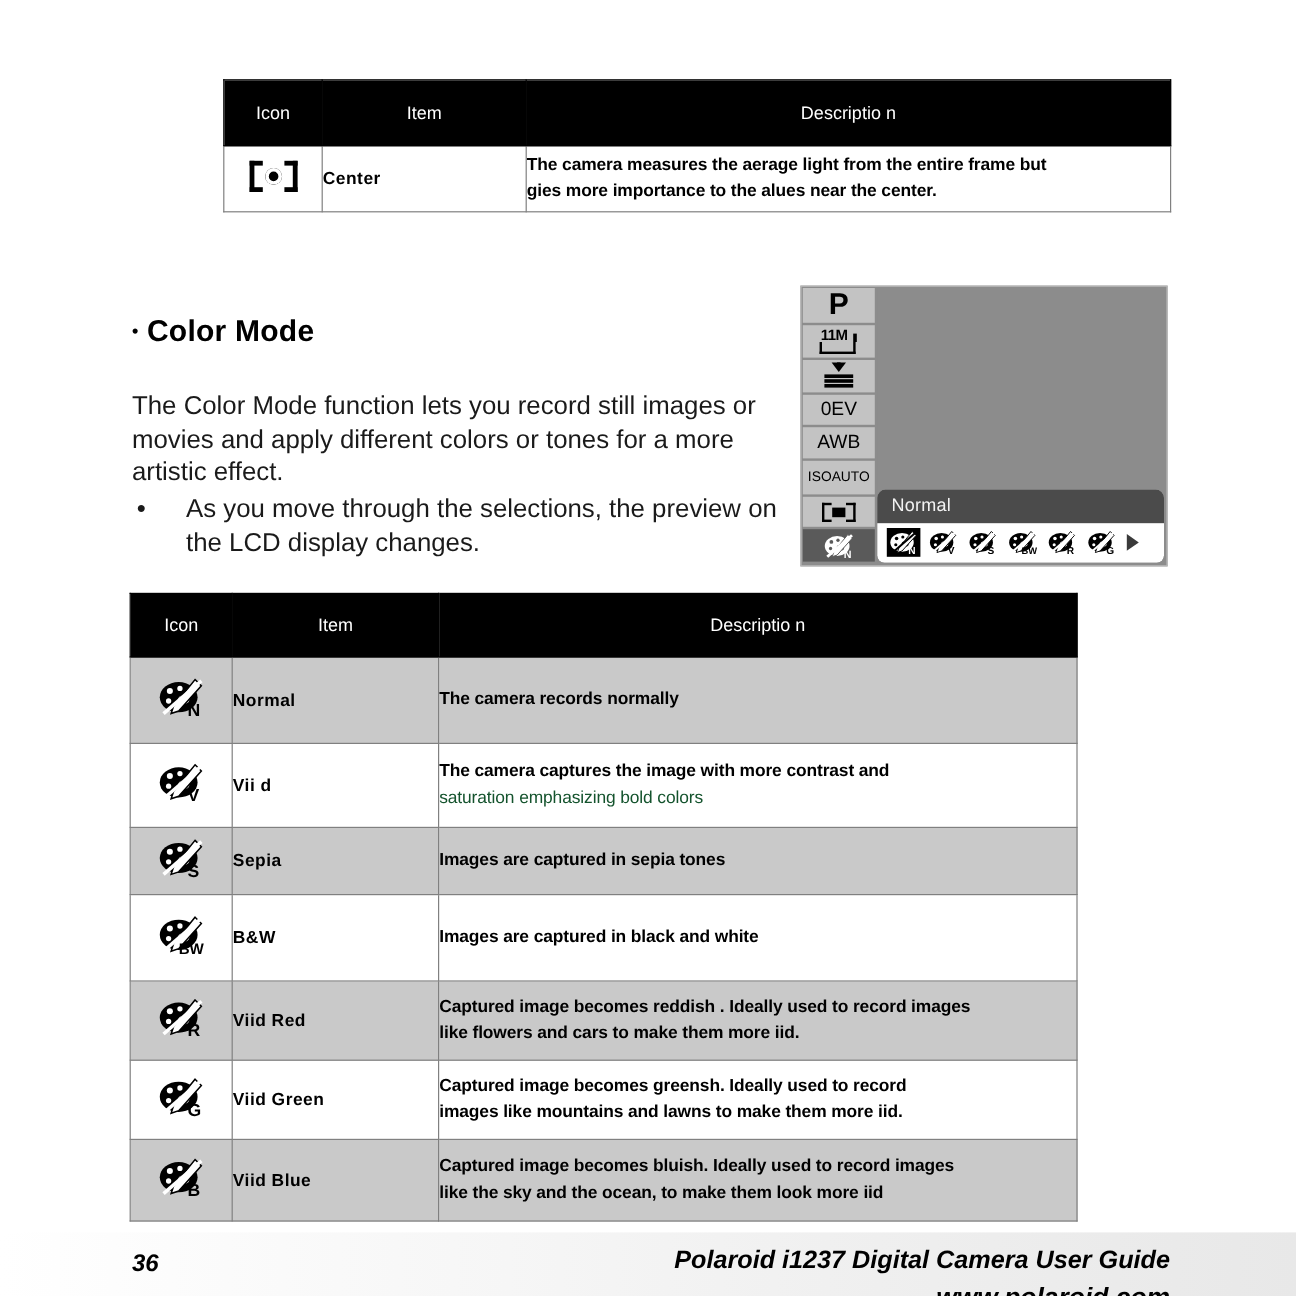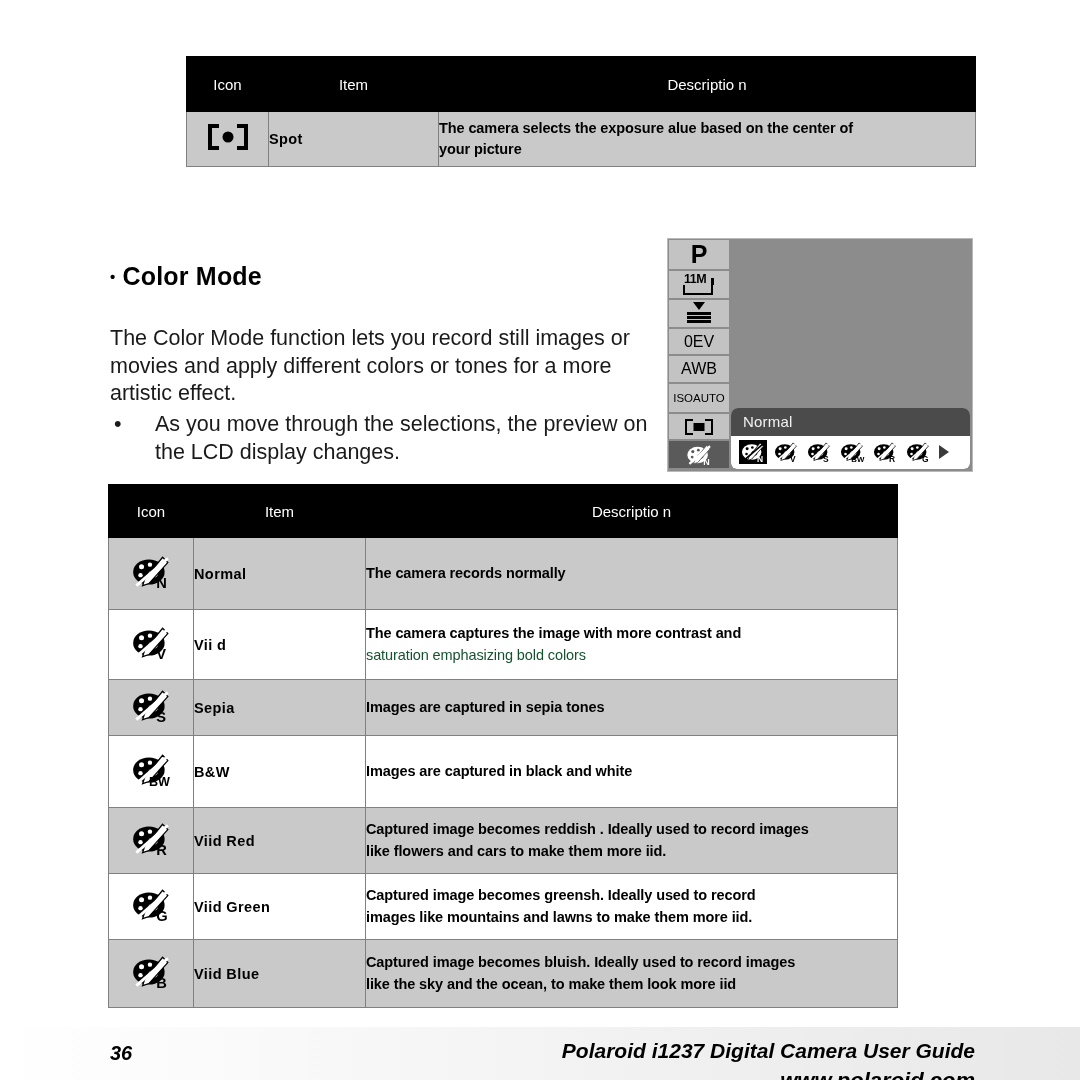--- a/index.html
+++ b/index.html
@@ -6,21 +6,21 @@
   body{
     width:1080px;height:1080px;
     background:#ffffff;
     font-family:"Liberation Sans", sans-serif;
     position:relative;
     overflow:hidden;
     -webkit-font-smoothing:antialiased;
   }
 
   
-  .tbl{position:absolute;border-collapse:collapse;table-layout:fixed;}
+  .tbl{position:absolute;border-collapse:collapse;table-layout:fixed;margin-top:10px;}
   .tbl th,.tbl td{border:1px solid #808080;vertical-align:middle;padding:0;}
   .tbl thead th{
     background:#000000;color:#ffffff;font-weight:400;
     font-size:15px;text-align:center;border:1px solid #000000;
   }
   .row-grey{background:#c9c9c9;}
   .row-white{background:#ffffff;}
 
   .cell-icon{text-align:center;}
   .cell-item{font-size:14.5px;font-weight:bold;color:#000;padding-left:16px;letter-spacing:.4px;}
@@ -173,30 +173,30 @@
       <col>
     </colgroup>
   <thead>
     <tr>
       <th>Icon</th>
       <th>Item</th>
       <th>Descriptio  n</th>
     </tr>
   </thead>
   <tbody>
-    <tr class="row-grey t1-r2">
+    <tr class="row-white t1-r1">
       <td class="cell-icon">
         <span class="meter-ico">
-          <span class="br l"></span><span class="dot solid"></span><span class="br r"></span>
+          <span class="br l"></span><span class="dot ring"></span><span class="br r"></span>
         </span>
       </td>
-      <td class="cell-item">Spot</td>
+      <td class="cell-item">Center</td>
       <td class="cell-desc">
-        <div>The camera selects the exposure alue based on the center of</div>
-        <div>your picture</div>
+        <div>The camera measures the aerage   light from the entire frame but</div>
+        <div>gies more importance to the alues near the center.</div>
       </td>
     </tr>
   </tbody>
 </table>
 
 <div id="color-mode-heading">
   <span class="b">•</span><span>Color Mode</span>
 </div>
 
 <div id="intro-paragraph">The Color Mode function lets you record still images or movies and apply different colors or tones for a more artistic effect.</div>

